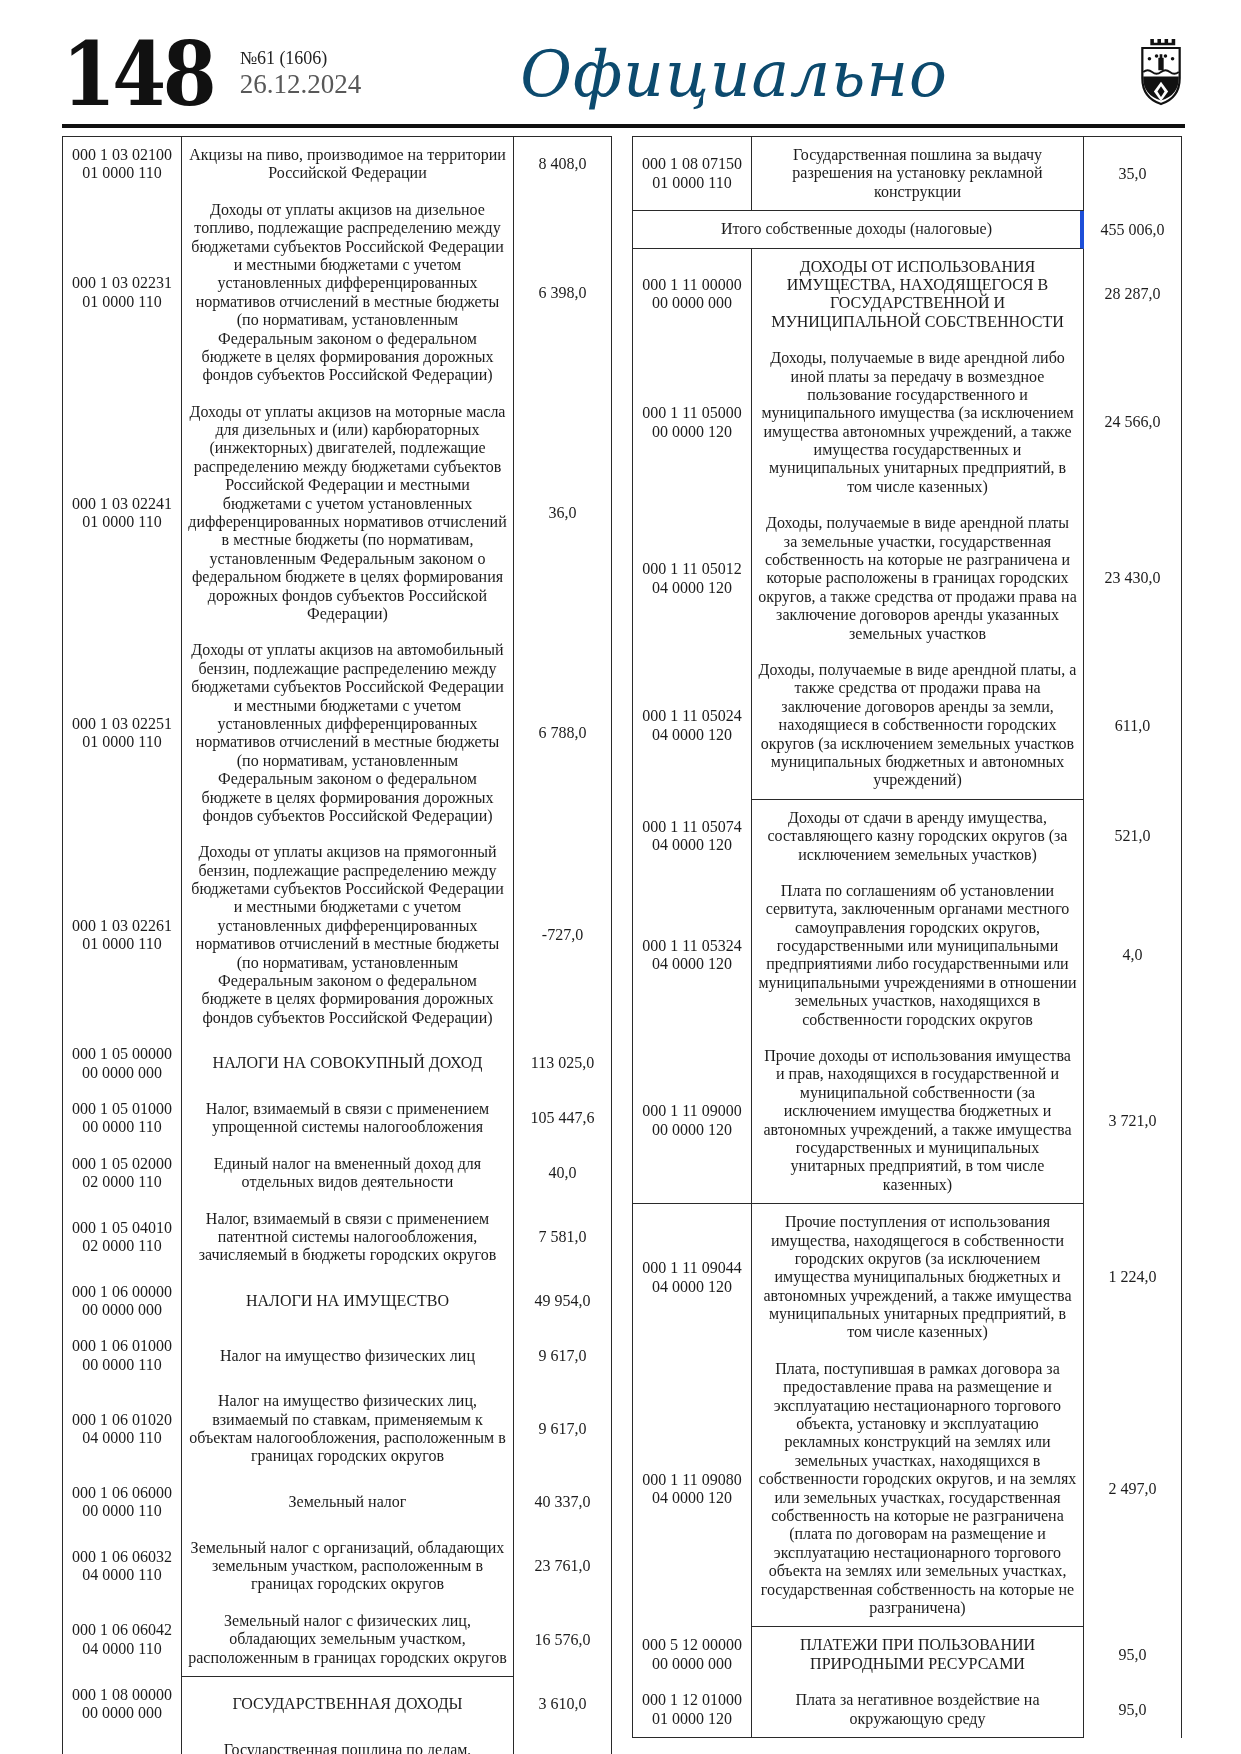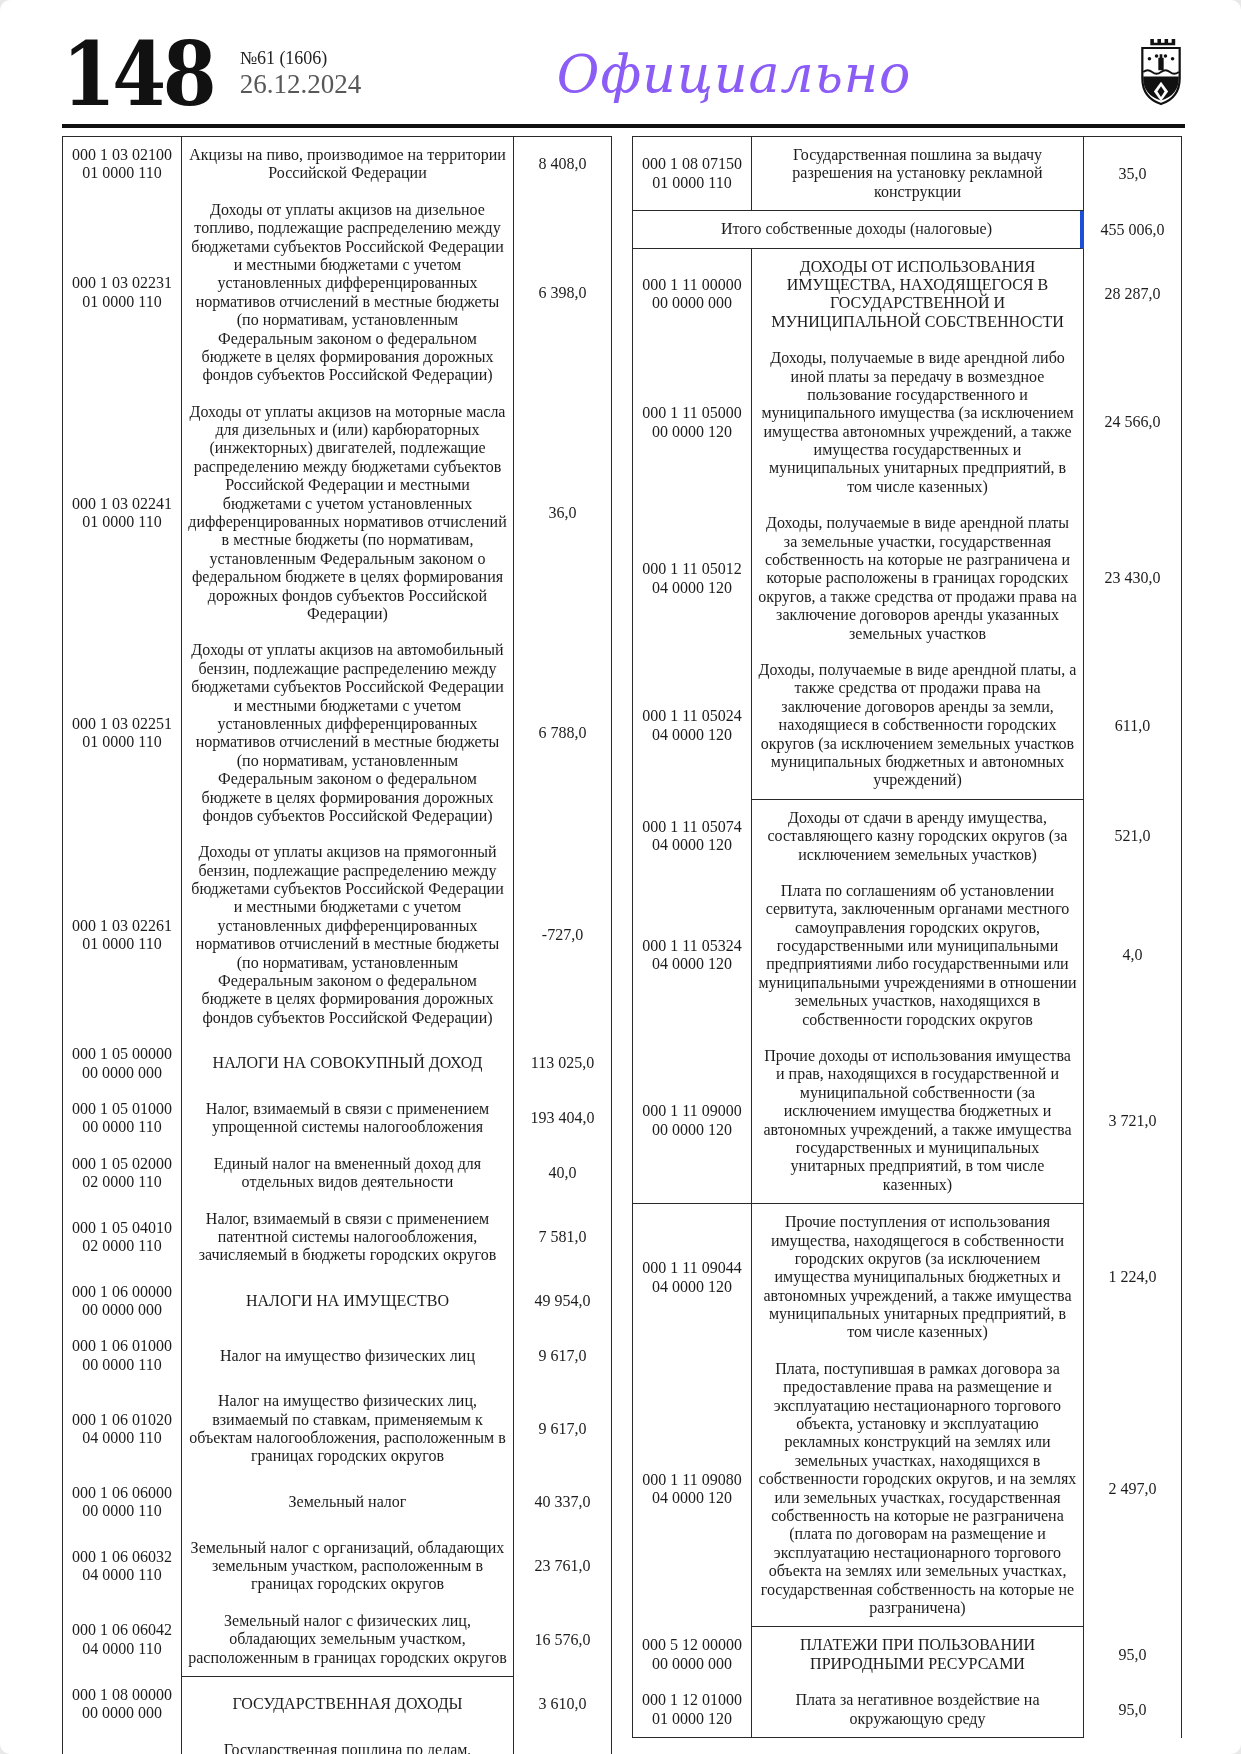--- a/index.html
+++ b/index.html
@@ -1,33 +1,33 @@
 <!DOCTYPE html>
 <html lang="ru"><head>
 <meta charset="utf-8">
 <style>
   html,body{margin:0;padding:0;background:#e8e8e8;}
   .page{
     position:relative;width:1241px;height:1754px;background:#ffffff;
     margin:0 auto;box-sizing:border-box;padding:36px 56px 0 62px;
-    font-family:"Liberation Serif",serif;color:#1c1c1c;overflow:hidden;border-radius:10px;
+    font-family:"Liberation Serif",serif;color:#1c1c1c;overflow:hidden;
   }
   
   .masthead{display:flex;align-items:center;}
   .mast-left{display:flex;align-items:center;}
   .page-no{
     font-family:"DejaVu Serif",serif;font-weight:bold;font-size:88px;line-height:.82;
     letter-spacing:-4px;color:#111;transform:scaleX(.88);transform-origin:left center;
   }
   .issue-block{margin-left:6px;display:flex;flex-direction:column;justify-content:center;}
   .issue-no{font-size:18px;line-height:1.15;color:#222;}
   .issue-date{font-size:27px;line-height:1.15;color:#585858;}
   .official{
     flex:1;text-align:center;font-family:"DejaVu Serif",serif;font-style:italic;
-    font-size:52px;color:#8b5cf6;letter-spacing:1px;padding-right:30px;
+    font-size:63px;color:#0c4a6e;letter-spacing:1px;padding-right:30px;
   }
   .brand{display:flex;align-items:center;gap:10px;}
   .brand-text{display:flex;flex-direction:column;align-items:flex-start;line-height:1;}
   .brand-top{font-family:"Liberation Sans",sans-serif;font-weight:bold;font-size:21px;color:#141414;letter-spacing:.5px;}
   .brand-bottom{font-family:"Liberation Sans",sans-serif;font-weight:bold;font-size:41px;color:#8a8a8a;letter-spacing:1px;margin-top:2px;}
   .rule{height:4px;background:#101010;margin-top:12px;}
   
   .tables{display:flex;gap:20px;margin-top:8px;}
   .budget-table{
     width:550px;display:grid;grid-template-columns:120px 1fr 98px;
@@ -103,21 +103,21 @@
             <span class="code-line">000 1 03 02261</span>
             <span class="code-line">01 0000 110</span>
           </div><div class="cell c-desc">Доходы от уплаты акцизов на прямогонный бензин, подлежащие распределению между бюджетами субъектов Российской Федерации и местными бюджетами с учетом установленных дифференцированных нормативов отчислений в местные бюджеты (по нормативам, установленным Федеральным законом о федеральном бюджете в целях формирования дорожных фондов субъектов Российской Федерации)</div><div class="cell c-amount">-727,0</div></div>
         <div class="t-row"><div class="cell c-code">
             <span class="code-line">000 1 05 00000</span>
             <span class="code-line">00 0000 000</span>
           </div><div class="cell c-desc">НАЛОГИ НА СОВОКУПНЫЙ ДОХОД</div><div class="cell c-amount">113 025,0</div></div>
         <div class="t-row"><div class="cell c-code">
             <span class="code-line">000 1 05 01000</span>
             <span class="code-line">00 0000 110</span>
-          </div><div class="cell c-desc">Налог, взимаемый в связи с применением упрощенной системы налогообложения</div><div class="cell c-amount">193 404,0</div></div>
+          </div><div class="cell c-desc">Налог, взимаемый в связи с применением упрощенной системы налогообложения</div><div class="cell c-amount">105 447,6</div></div>
         <div class="t-row"><div class="cell c-code">
             <span class="code-line">000 1 05 02000</span>
             <span class="code-line">02 0000 110</span>
           </div><div class="cell c-desc">Единый налог на вмененный доход для отдельных видов деятельности</div><div class="cell c-amount">40,0</div></div>
         <div class="t-row"><div class="cell c-code">
             <span class="code-line">000 1 05 04010</span>
             <span class="code-line">02 0000 110</span>
           </div><div class="cell c-desc">Налог, взимаемый в связи с применением патентной системы налогообложения, зачисляемый в бюджеты городских округов</div><div class="cell c-amount">7 581,0</div></div>
         <div class="t-row"><div class="cell c-code">
             <span class="code-line">000 1 06 00000</span>

